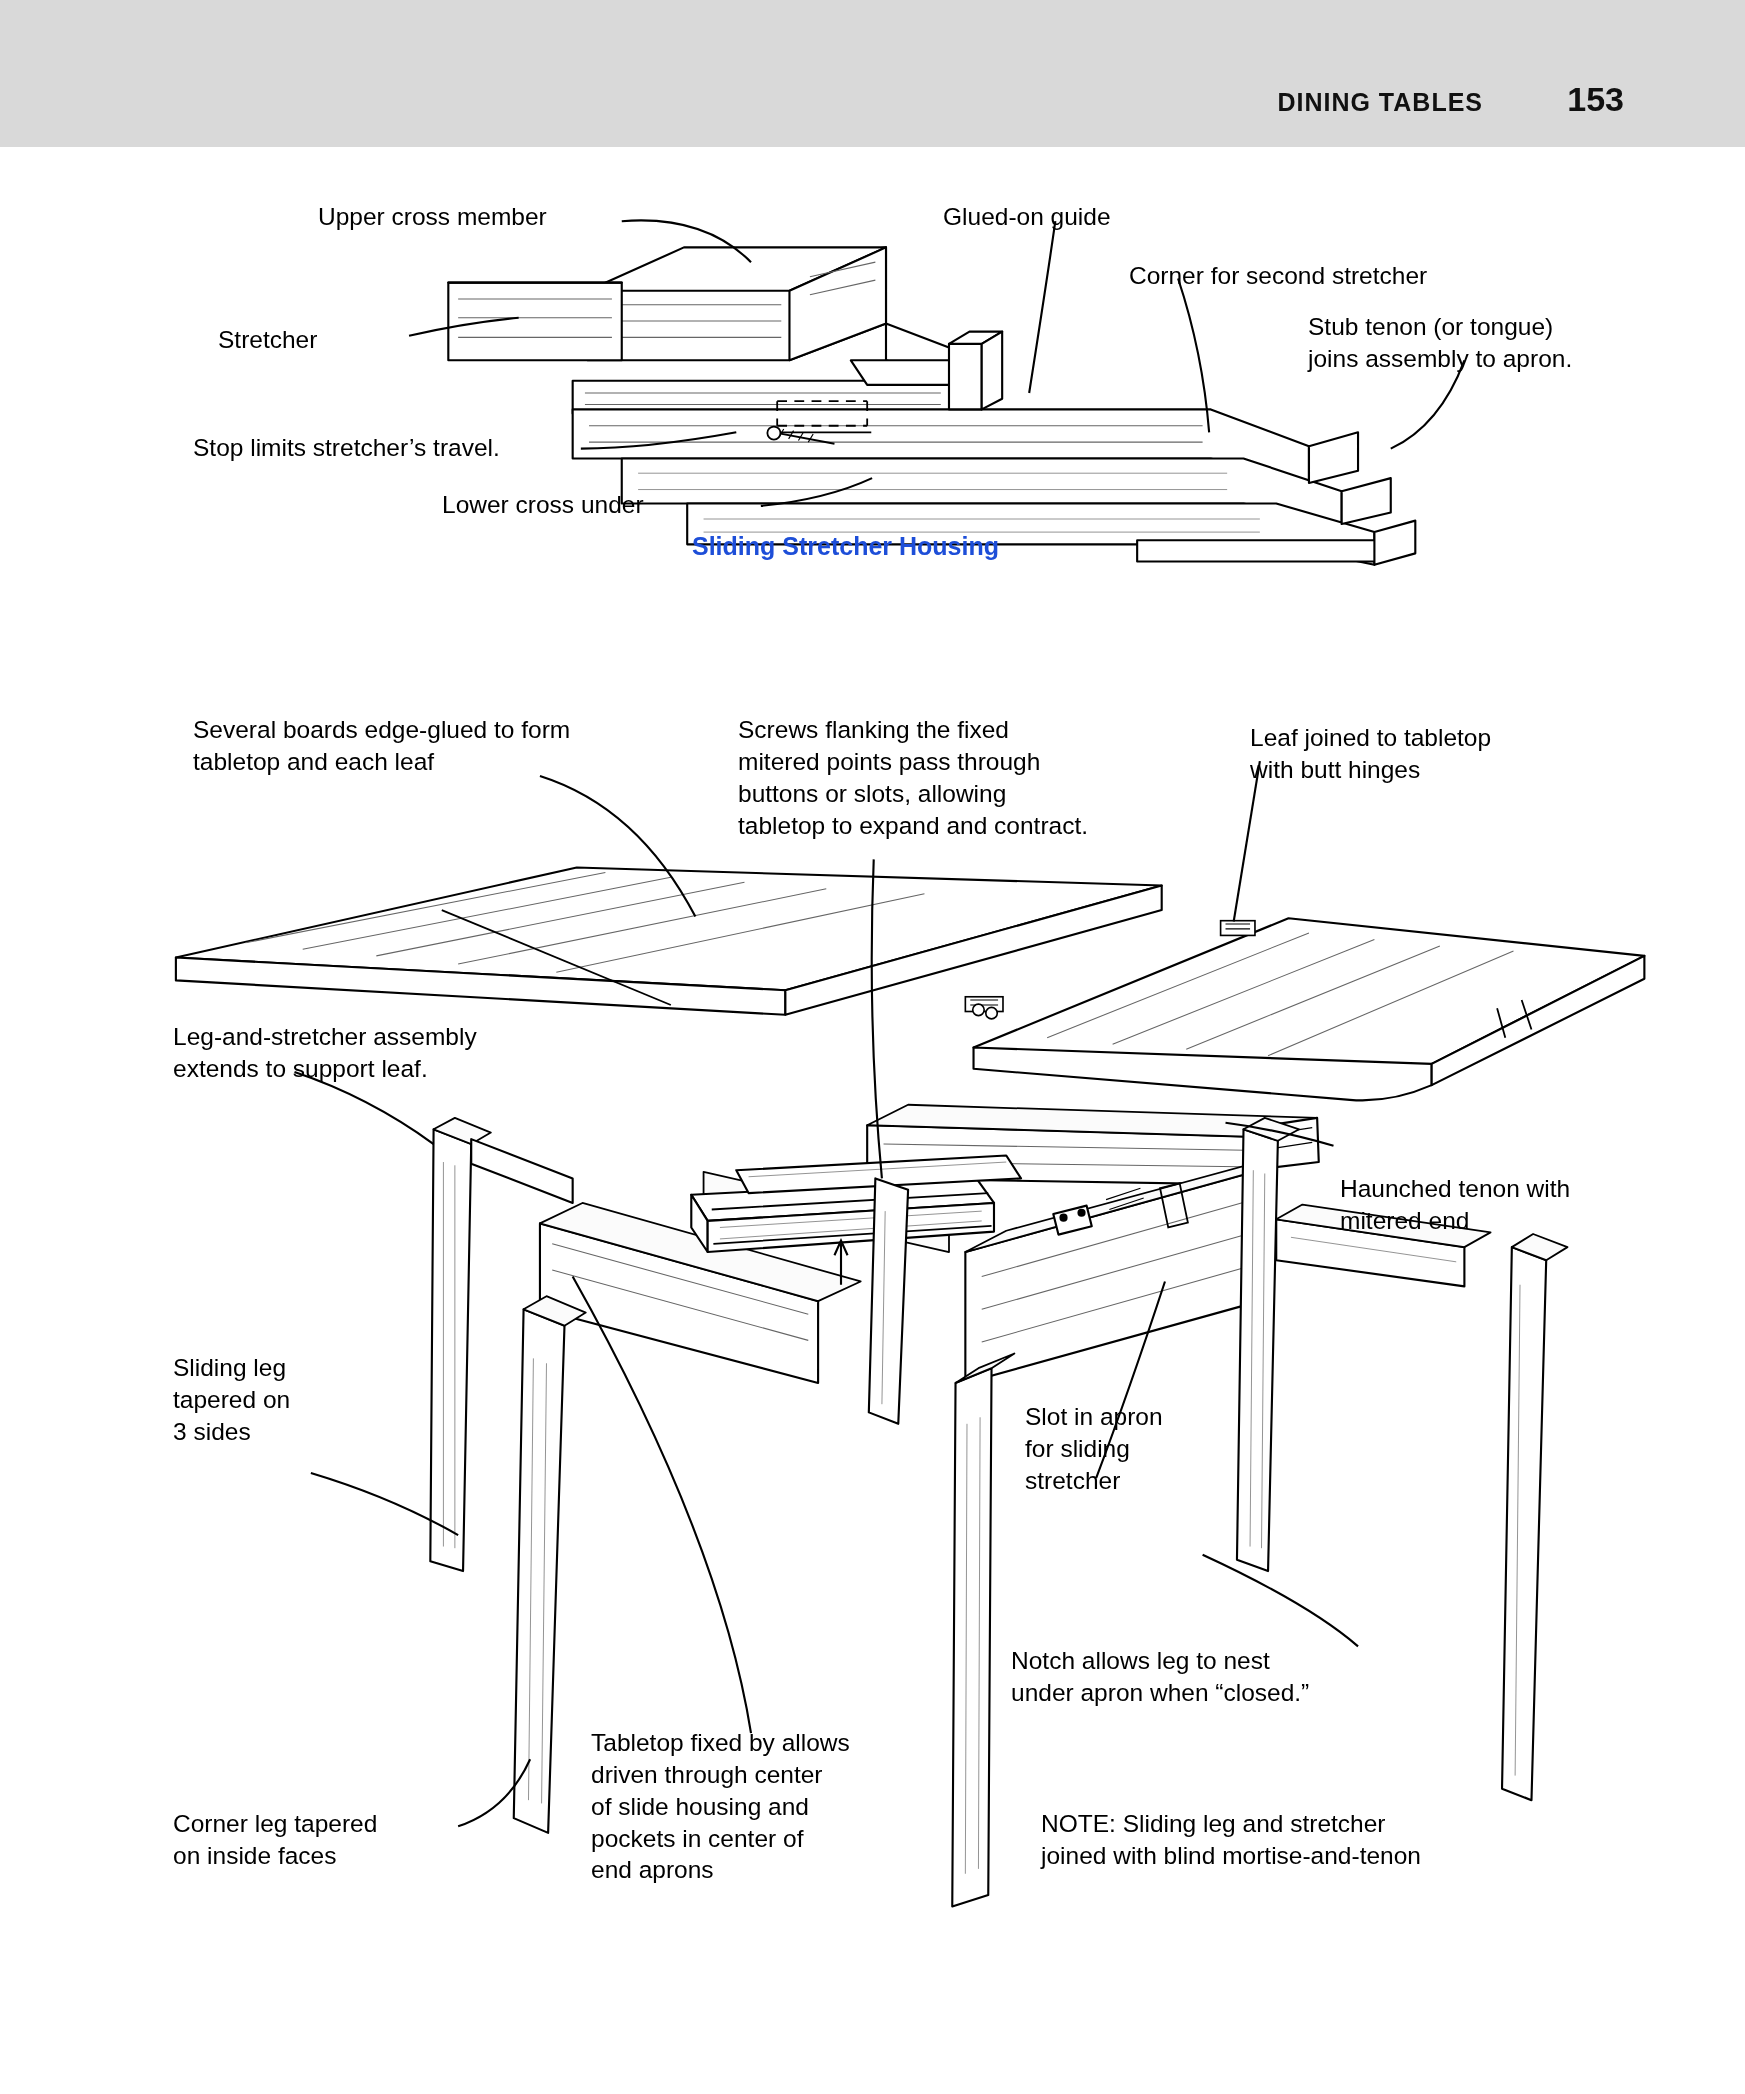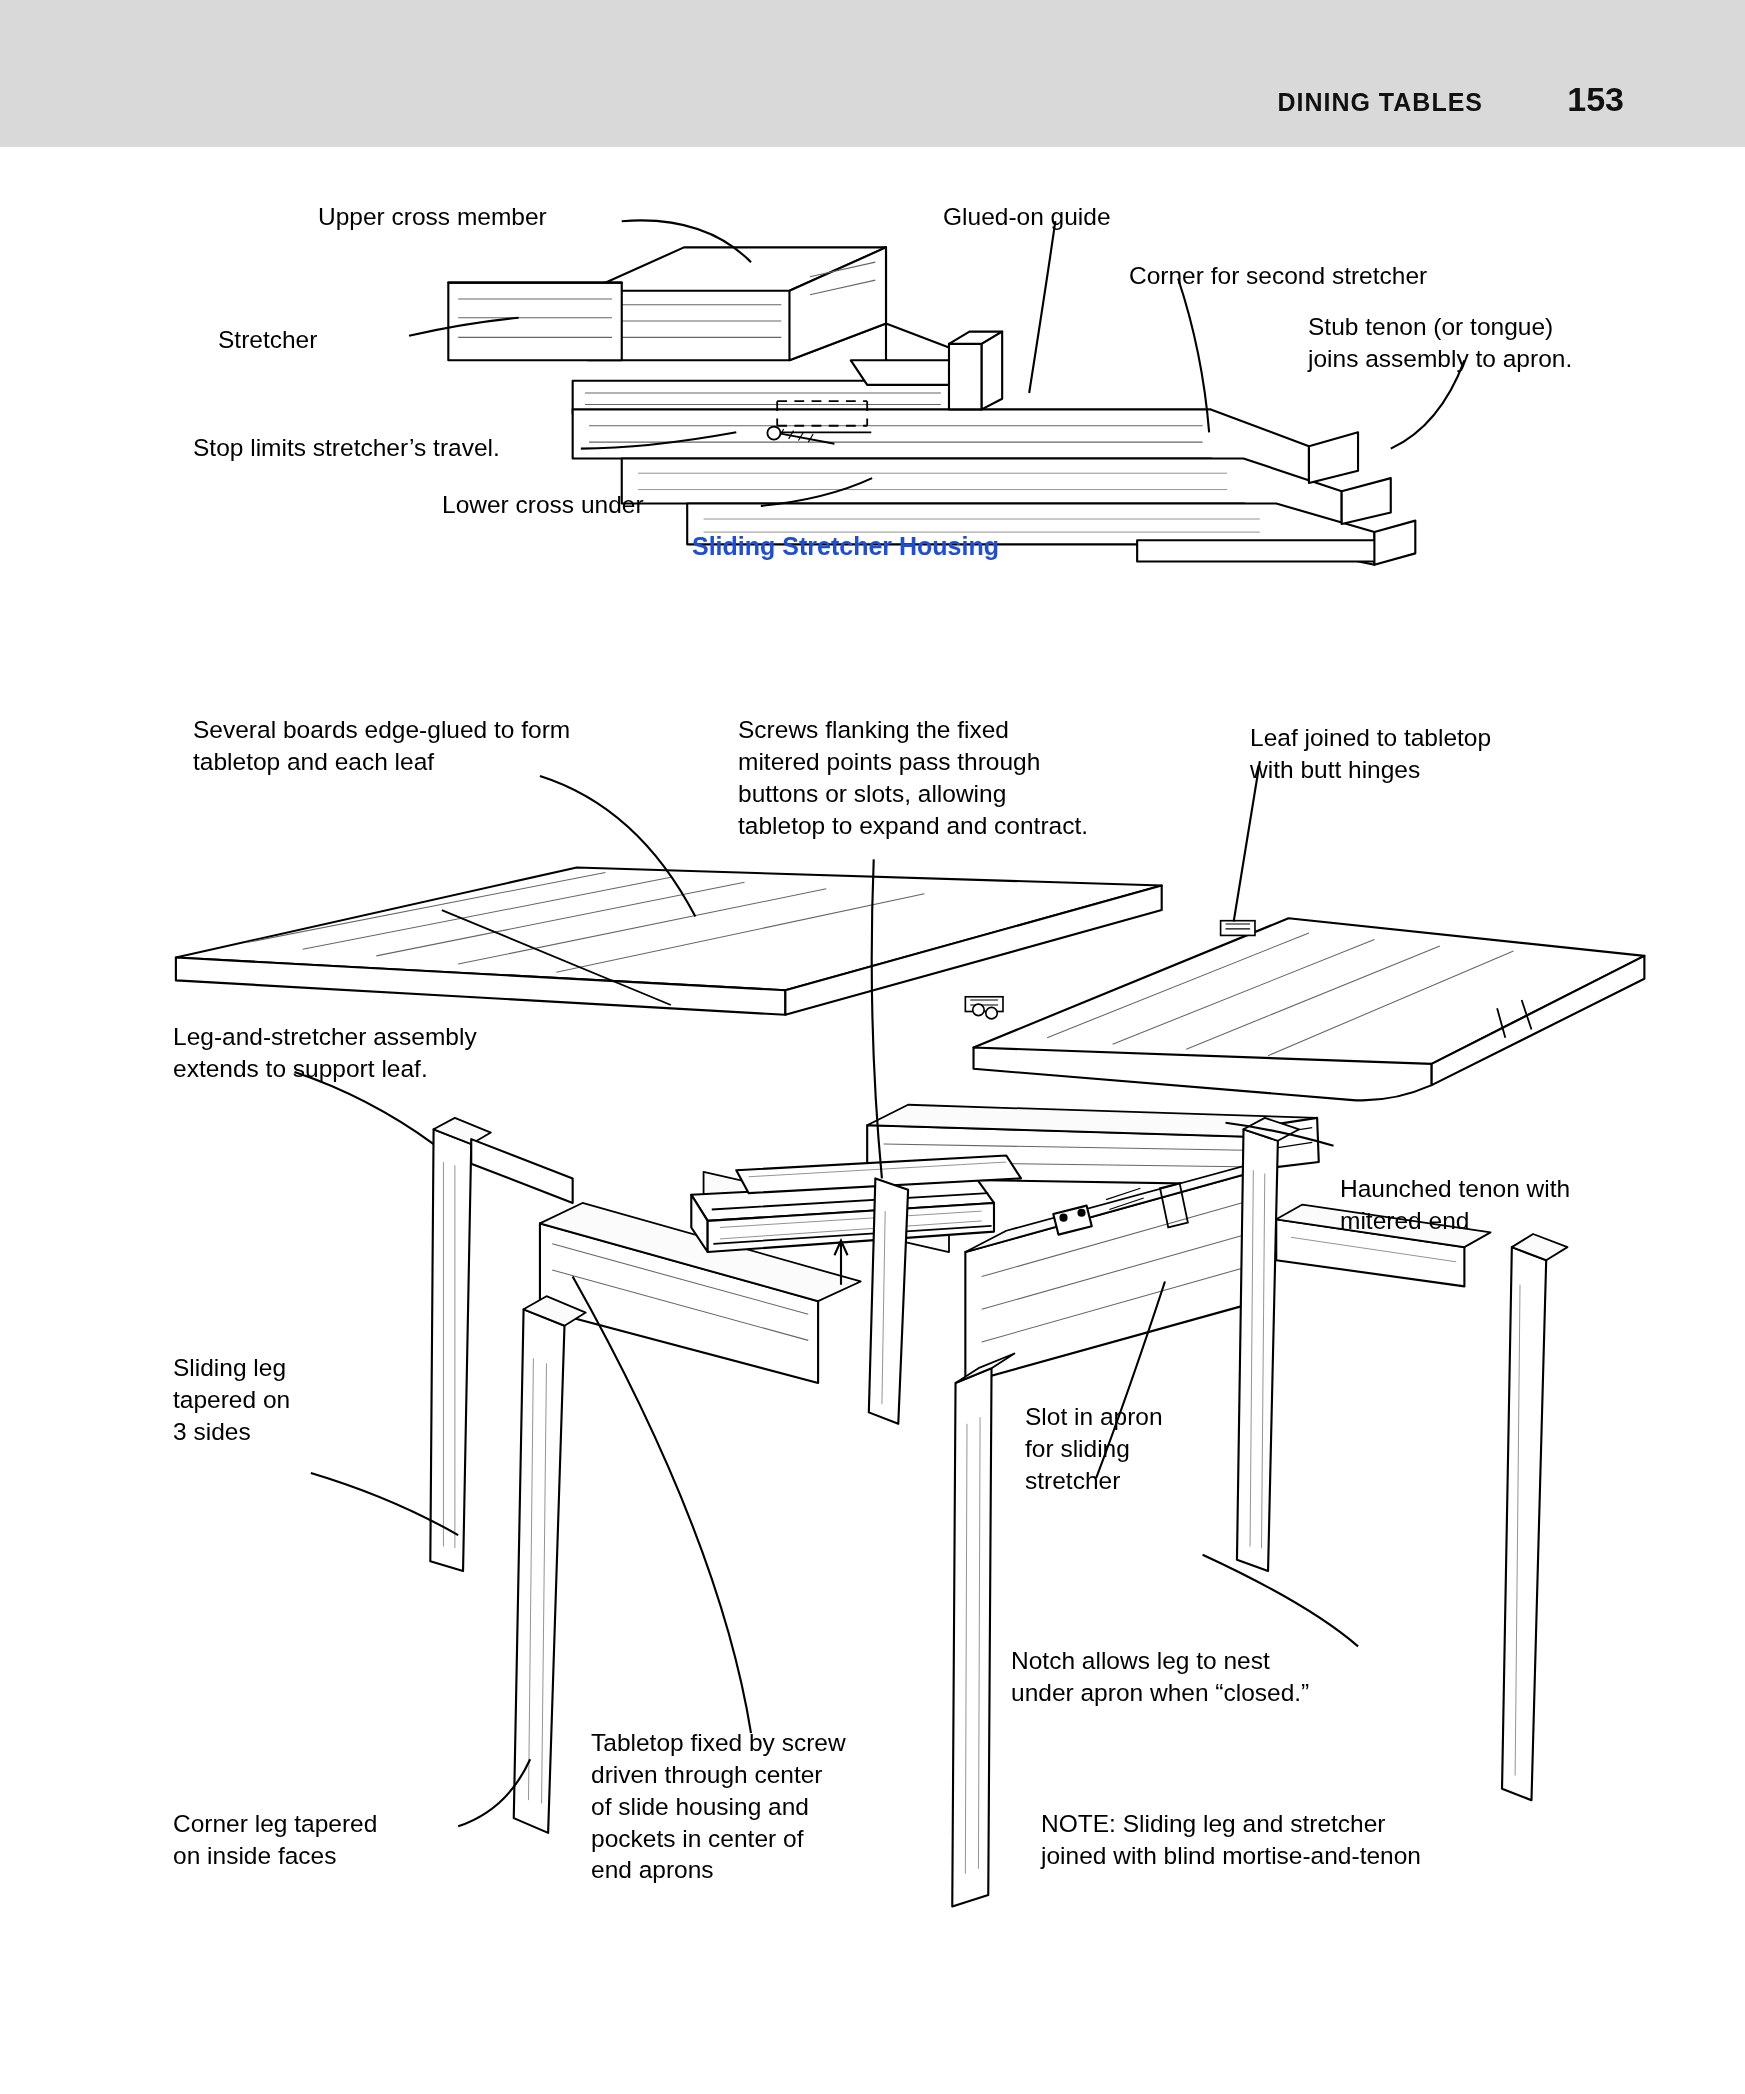--- a/index.html
+++ b/index.html
@@ -262,21 +262,21 @@
 <div class="label" style="left:1340px; top:1173px;">Haunched tenon with
 mitered end</div>
 <div class="label" style="left:173px; top:1352px;">Sliding leg
 tapered on
 3 sides</div>
 <div class="label" style="left:1025px; top:1401px;">Slot in apron
 for sliding
 stretcher</div>
 <div class="label" style="left:1011px; top:1645px;">Notch allows leg to nest
 under apron when “closed.”</div>
-<div class="label" style="left:591px; top:1727px;">Tabletop fixed by screw
+<div class="label" style="left:591px; top:1727px;">Tabletop fixed by allows
 driven through center
 of slide housing and
 pockets in center of
 end aprons</div>
 <div class="label" style="left:173px; top:1808px;">Corner leg tapered
 on inside faces</div>
 <div class="label" style="left:1041px; top:1808px;">NOTE: Sliding leg and stretcher
 joined with blind mortise-and-tenon</div>
 
 

